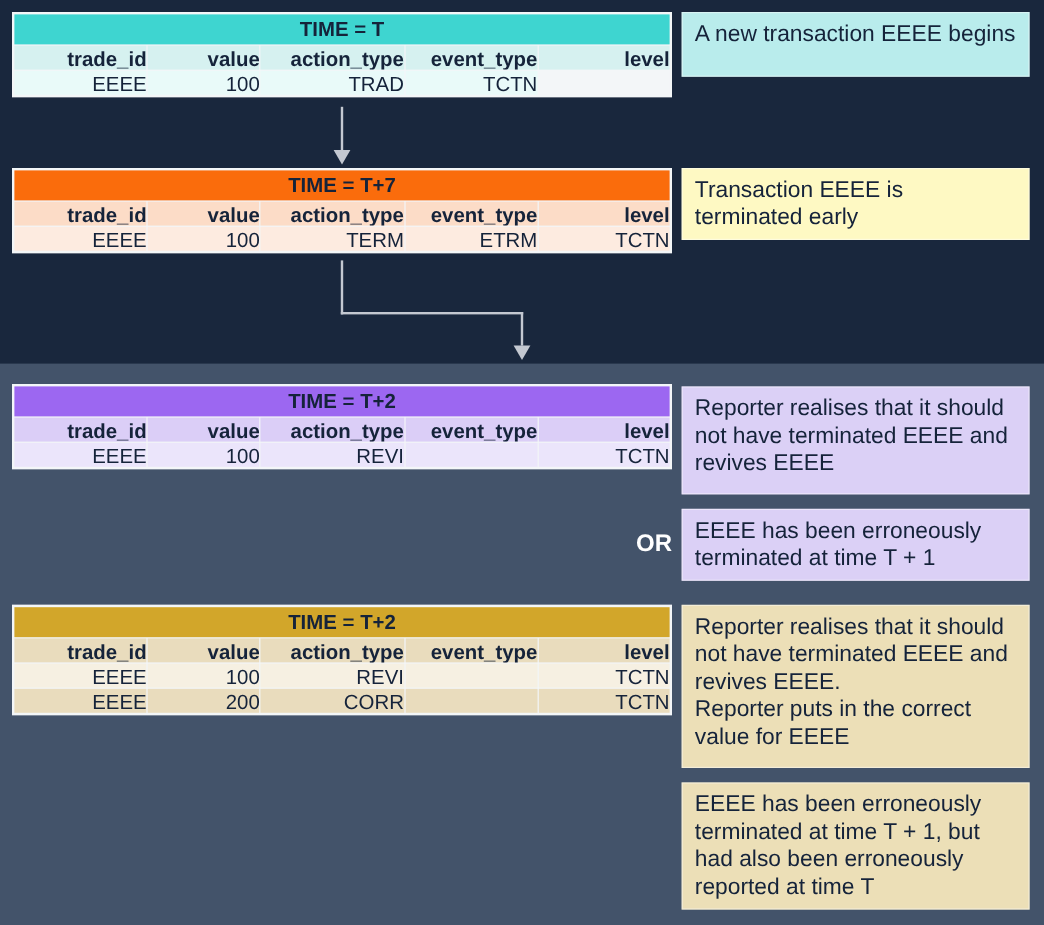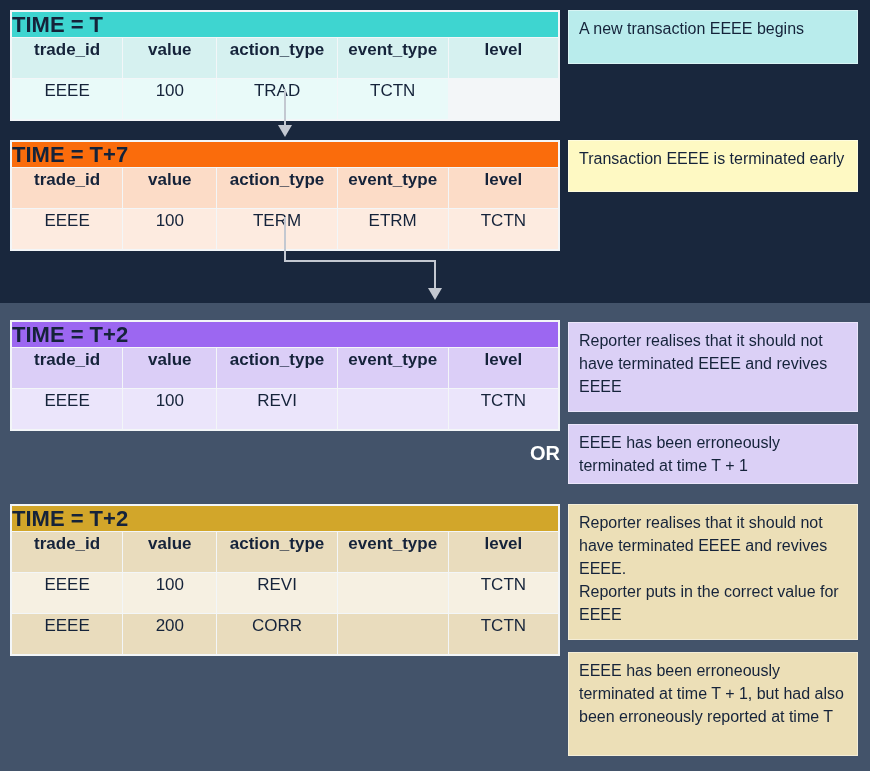--- a/index.html
+++ b/index.html
@@ -31,51 +31,51 @@
     flex-direction: column;
     gap: 1px;
     color: #15233a;
   }
   .trow {
     display: grid;
     grid-template-columns: 111fr 94fr 120fr 111fr 110fr;
     gap: 1px;
   }
   .tcell {
-    height: 40px;
+    height: 20px;
     line-height: 24px;
-    text-align: center;
+    text-align: right;
     font-size: 17px;
     white-space: nowrap;
     overflow: hidden;
   }
   .title-bar {
     height: 25px;
     line-height: 25px;
-    text-align: left;
-    font-size: 22px;
+    text-align: center;
+    font-size: 17px;
     font-weight: bold;
   }
   .c-head { font-weight: bold; background: var(--head-bg); }
   .c-data { background: var(--row-bg); }
   .row-alt .c-data { background: var(--row2-bg, var(--row-bg)); }
 
   .theme-teal   { --title-bg:#3ed5d0; --head-bg:#d6f1f0; --row-bg:#e9faf9; }
   .theme-orange { --title-bg:#fa6c0c; --head-bg:#fcdcc7; --row-bg:#fdebe0; }
   .theme-purple { --title-bg:#9c67f1; --head-bg:#dbcef7; --row-bg:#ebe5fb; }
   .theme-gold   { --title-bg:#d2a62a; --head-bg:#e9dcbd; --row-bg:#f6f0e2; --row2-bg:#e9dcbd; }
   .title-bar { background: var(--title-bg); }
 
   
   .note {
     position: absolute;
     left: 568px;
     width: 290px;
     padding: 6px 10px;
-    font-size: 16px;
+    font-size: 19px;
     line-height: 23px;
     color: #15233a;
     white-space: pre-line;
     border: 1px solid rgba(255,255,255,0.45);
   }
   .note-teal   { background: #b9ecec; }
   .note-orange { background: #fef9c3; }
   .note-purple { background: #dbd0f6; }
   .note-tan    { background: #ecdfb7; }
 

